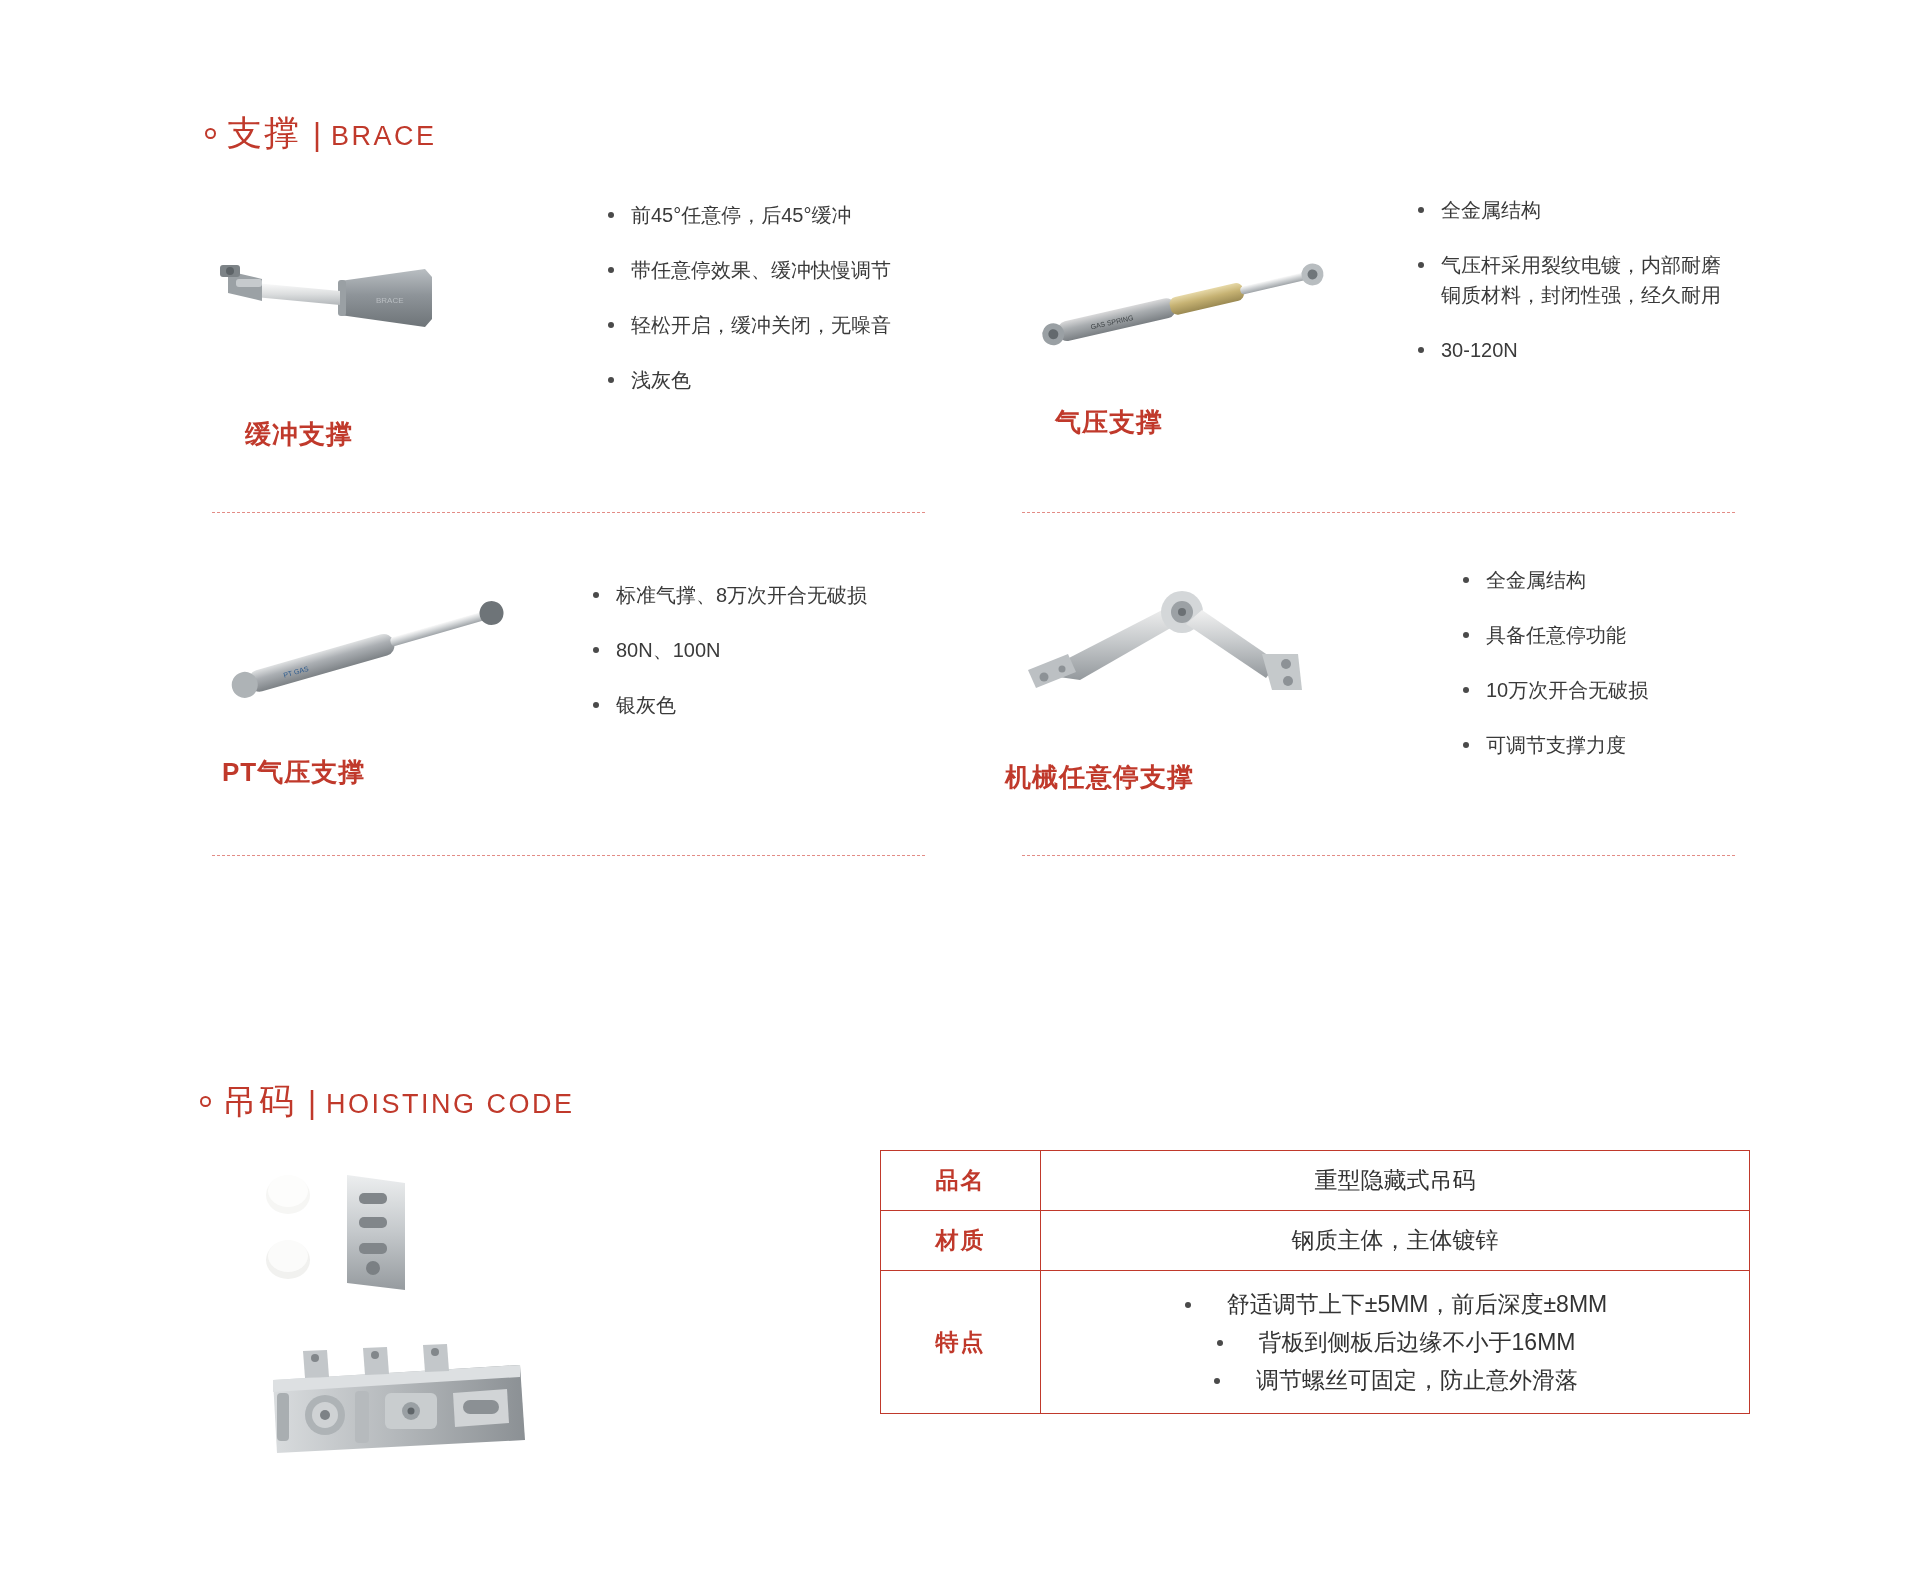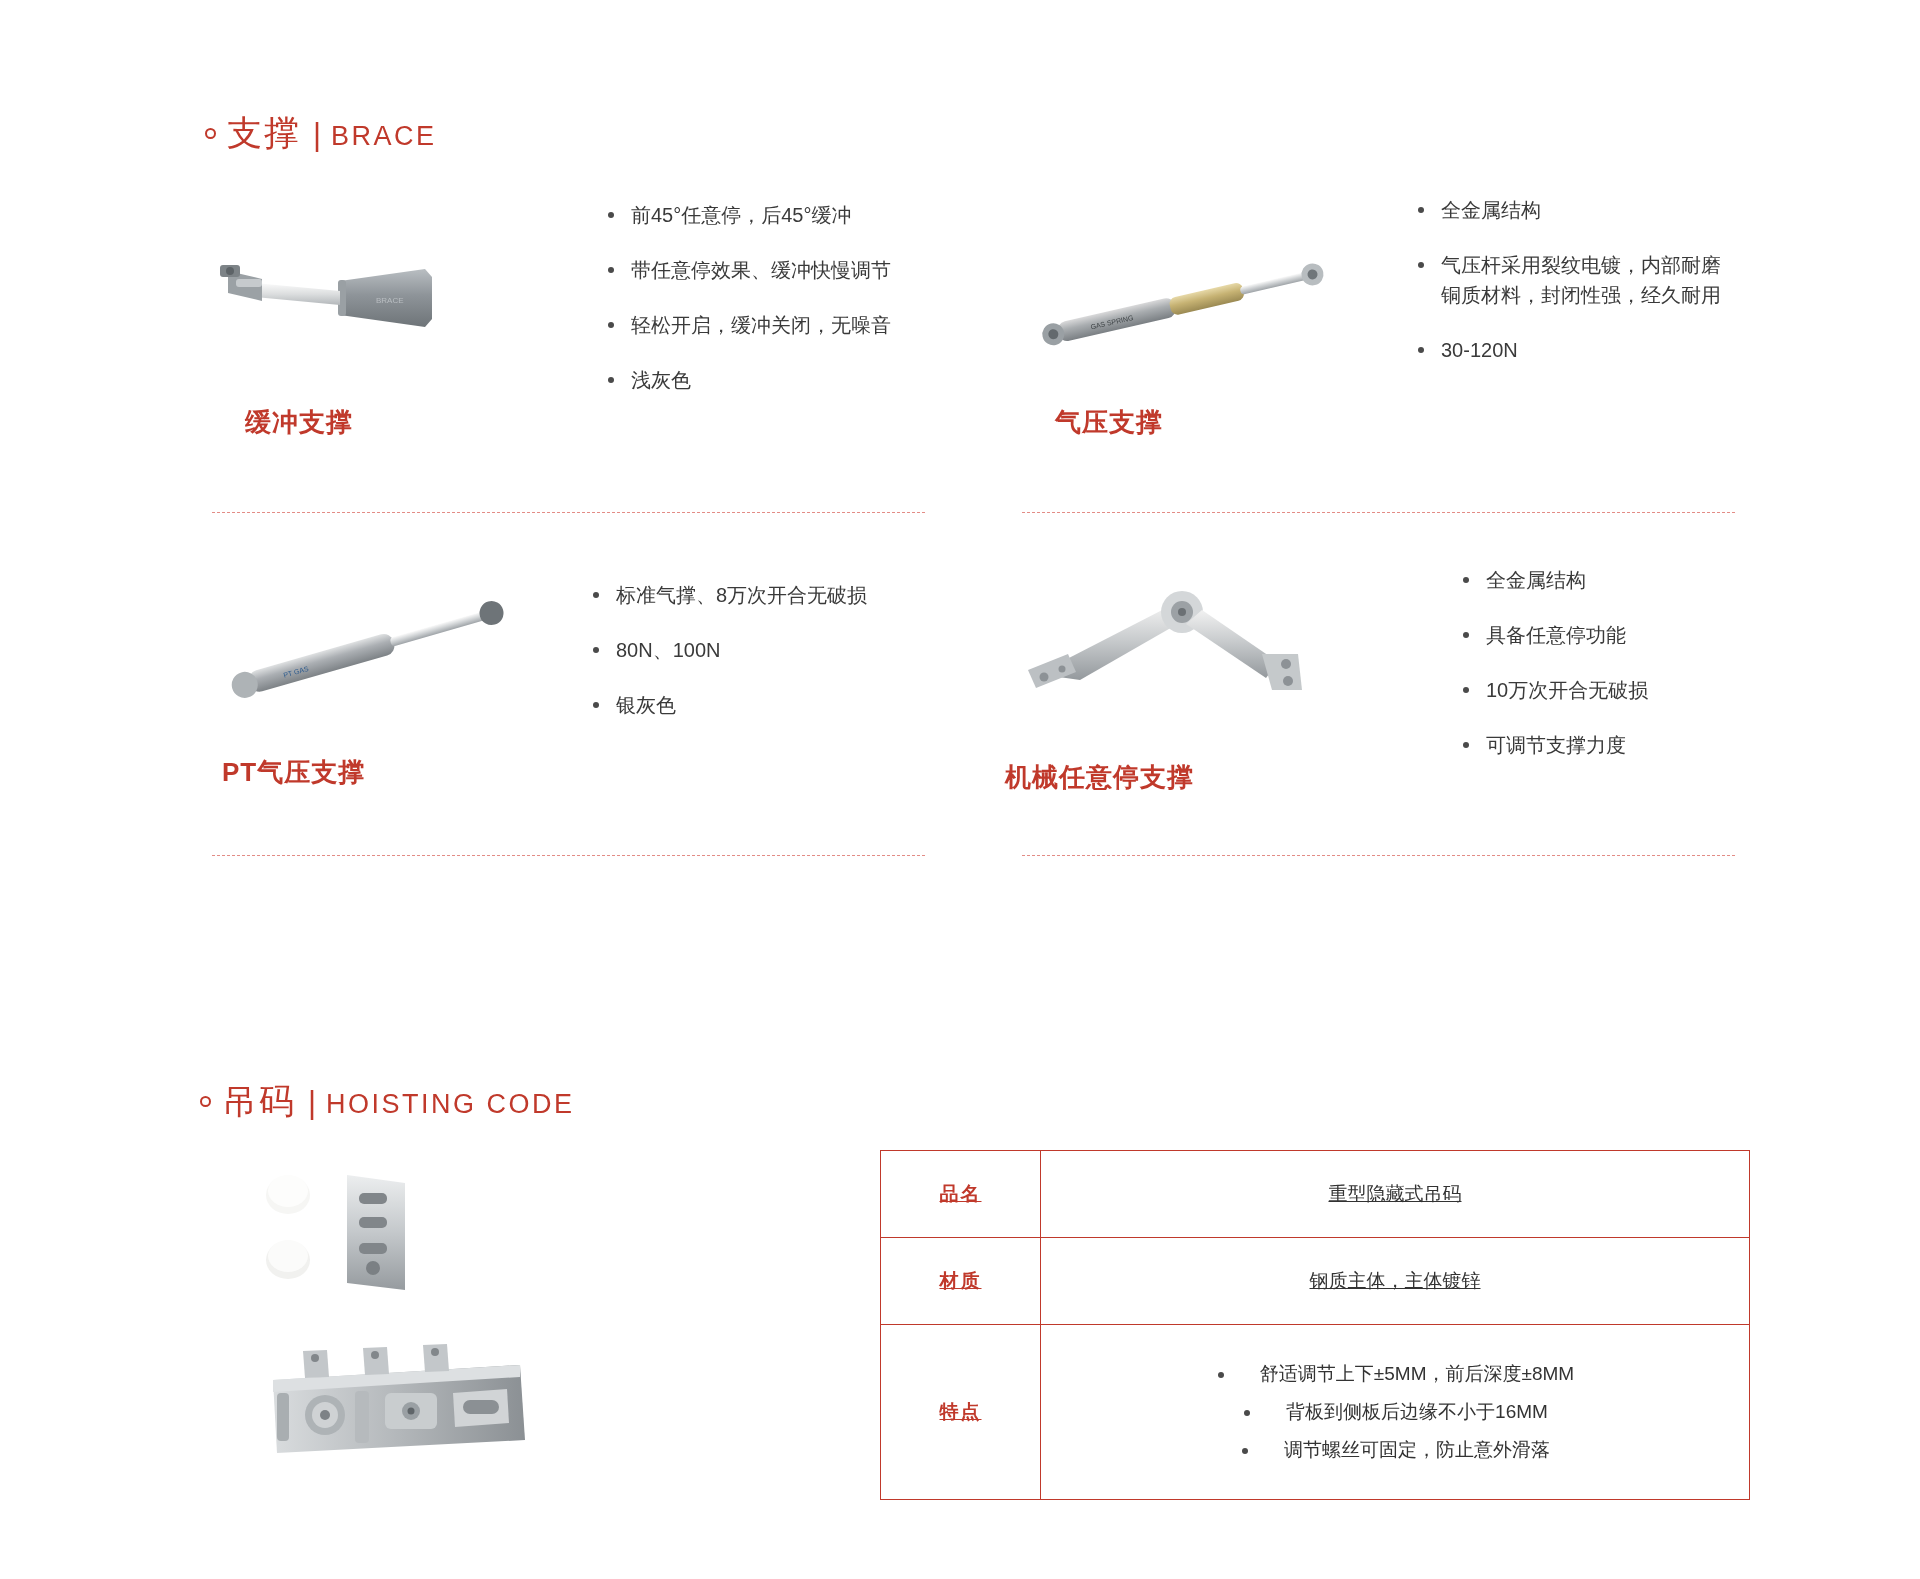--- a/index.html
+++ b/index.html
@@ -96,26 +96,25 @@
   }
 
   
   .spec-table {
     position: absolute;
     border-collapse: collapse;
     width: 870px;
   }
   .spec-table td {
     border: 1px solid #c0392b;
-    padding: 30px 10px;
-    font-size: 19px;
+    padding: 14px 10px;
+    font-size: 23px;
     color: #333;
     text-align: center;
     vertical-align: middle;
-    text-decoration: underline;
   }
   .spec-table td.key {
     width: 160px;
     color: #c0392b;
     font-weight: 700;
     letter-spacing: 2px;
   }
   .tl { margin: 0; padding: 0; list-style: none; }
   .tl li {
     position: relative;
@@ -170,21 +169,21 @@
 
         <path d="M55 48 L140 56 L140 70 L55 62 Z" fill="url(#g1b)"></path>
 
         <path d="M28 36 L62 44 L62 66 L28 58 Z" fill="#9ba1a5"></path>
         <rect x="20" y="30" width="20" height="12" rx="3" fill="#7d8387"></rect>
         <circle cx="30" cy="36" r="4" fill="#5d6367"></circle>
         <rect x="36" y="44" width="26" height="8" rx="3" fill="#c6cacd"></rect>
         <text x="176" y="68" font-size="8" fill="#b9bec2" font-family="Liberation Sans, sans-serif">BRACE</text>
       </svg>
     </div>
-    <div class="prod-title" style="left:45px; top:170px;">缓冲支撑</div>
+    <div class="prod-title" style="left:45px; top:182px;">缓冲支撑</div>
     <ul class="feat-list" style="left:405px; top:-35px;">
       <li>前45°任意停，后45°缓冲</li>
       <li>带任意停效果、缓冲快慢调节</li>
       <li>轻松开启，缓冲关闭，无噪音</li>
       <li>浅灰色</li>
     </ul>
   </div>
 
   <div class="prod" style="left:1010px; top:235px;">
     <div class="prod-img">

